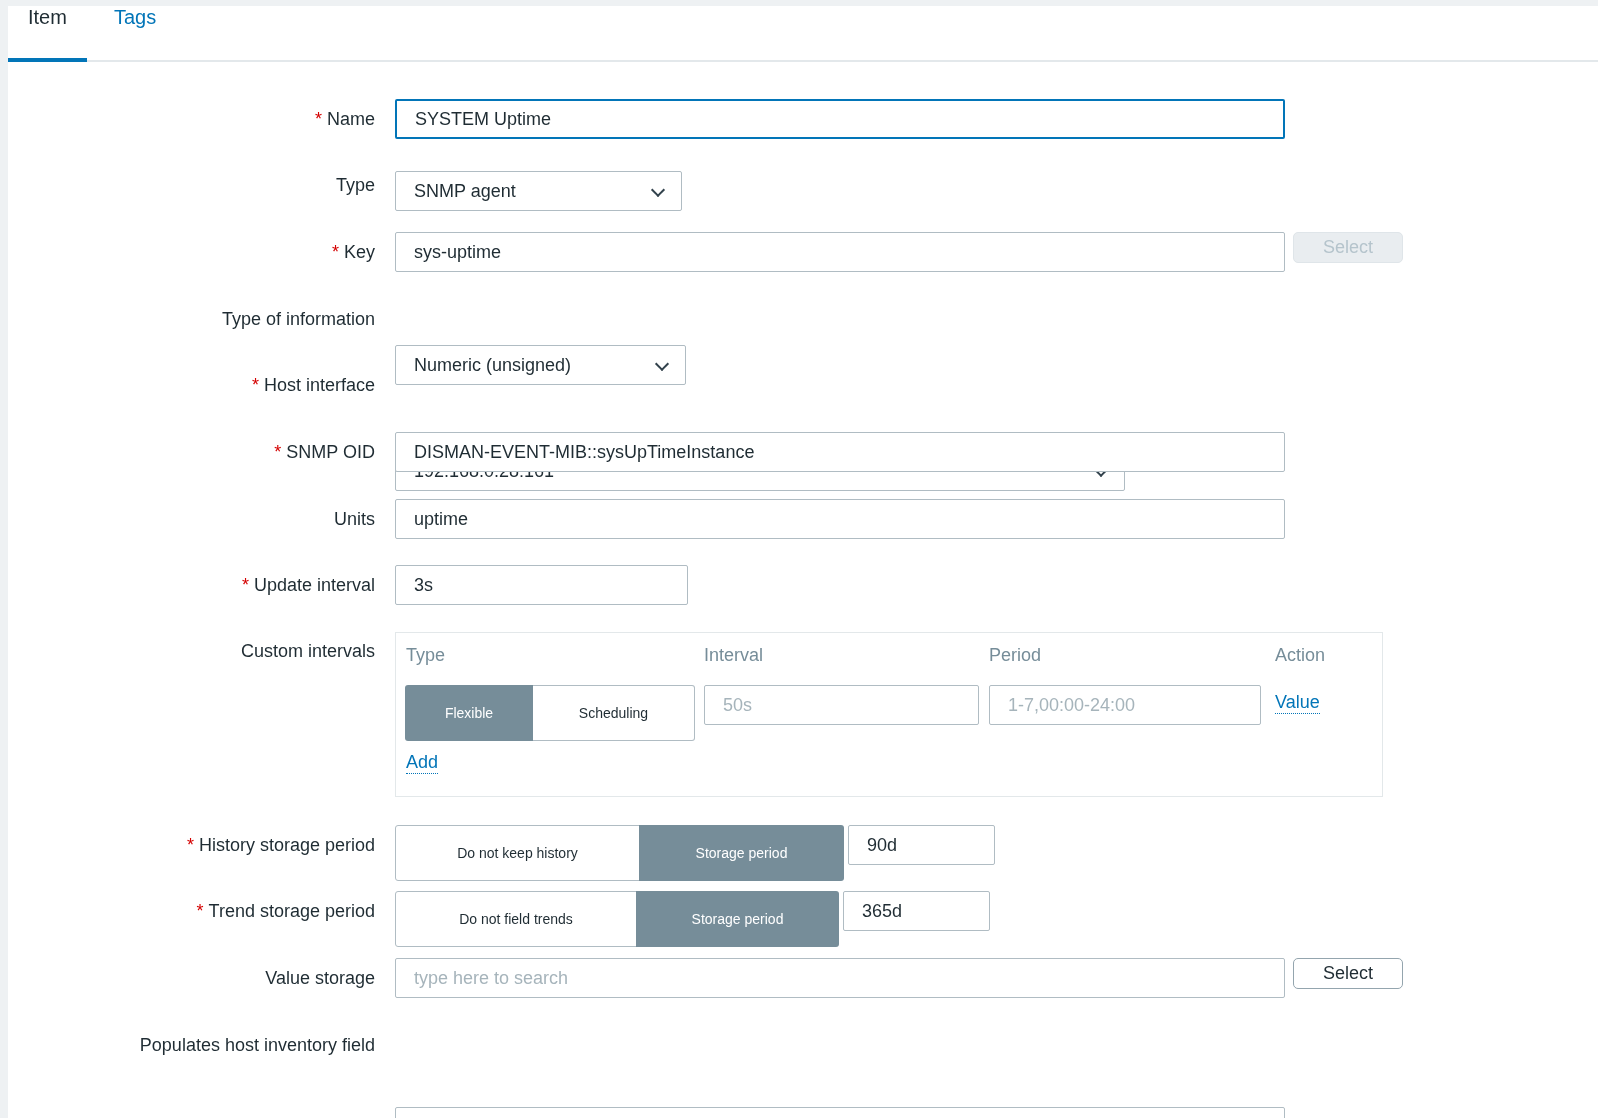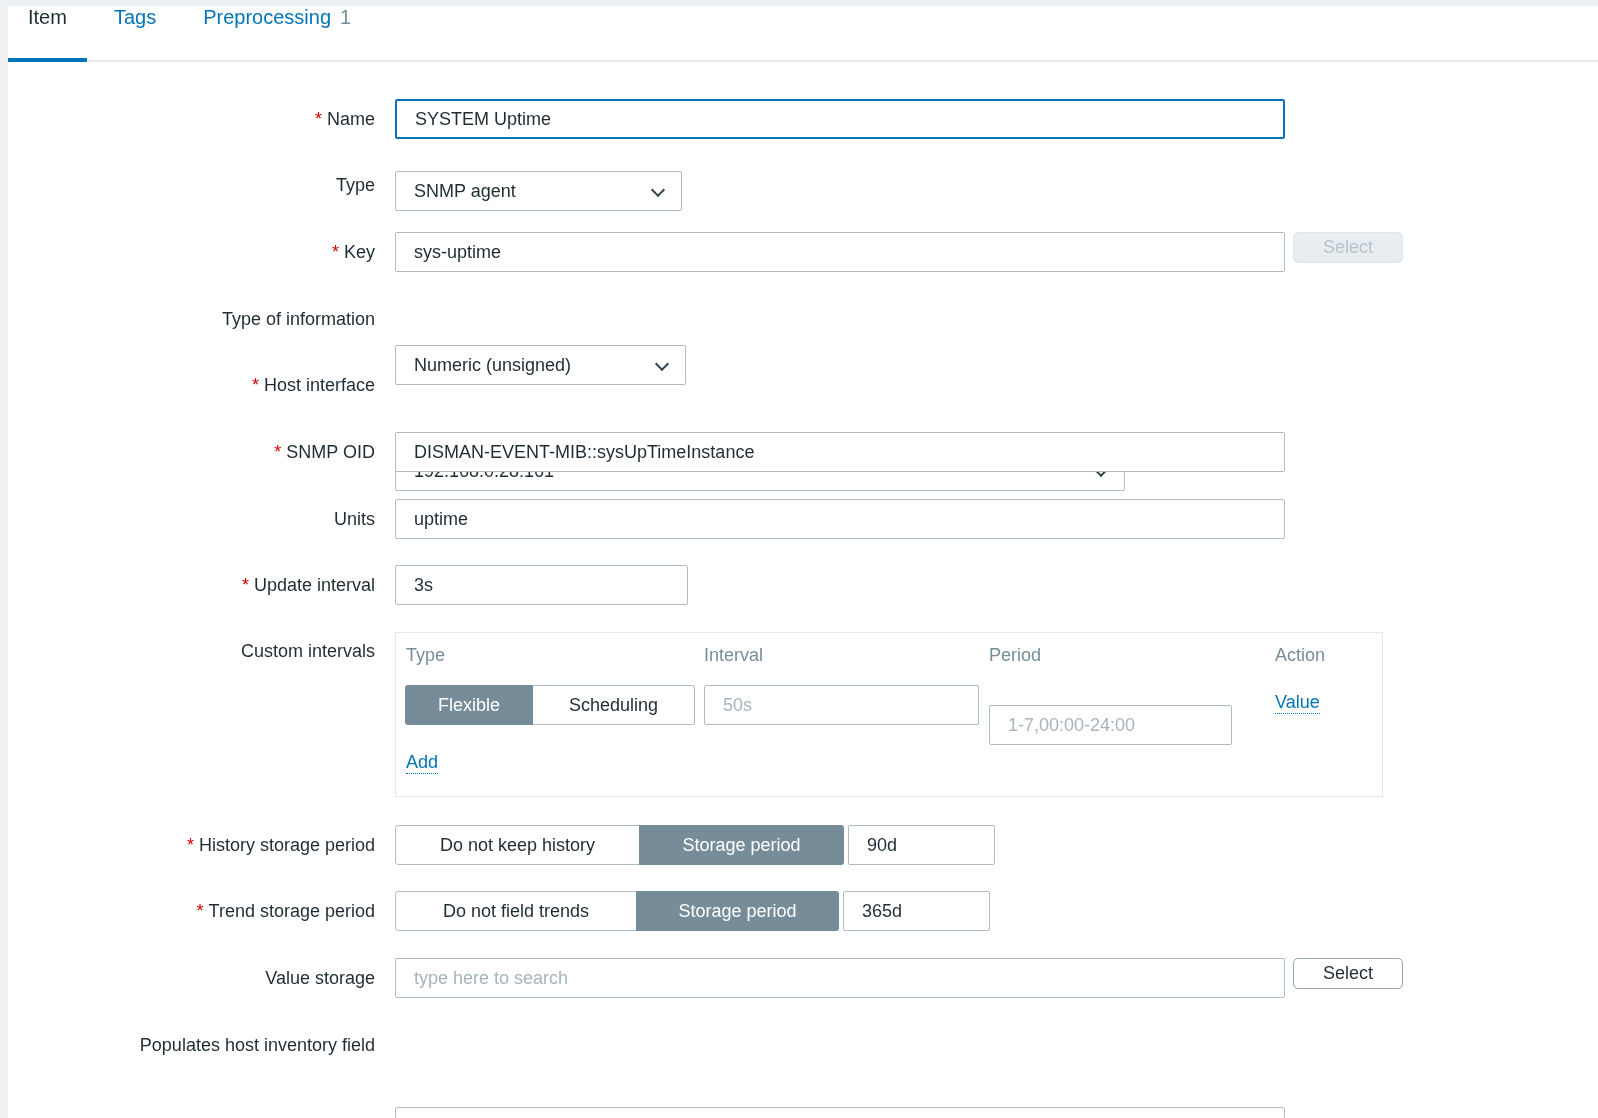--- a/index.html
+++ b/index.html
@@ -68,23 +68,23 @@
     height: 31px; border-radius: 5px; font-size: 18px;
     display: inline-flex; align-items: center; justify-content: center;
     font-family: "Liberation Sans", sans-serif; cursor: pointer;
   }
   .btn.enabled { background: #fff; border: 1px solid #94a5ae; color: #1f2c33; }
   .btn.disabled { background: #e9edf0; border: 1px solid #dfe5e9; color: #b5c4cc; cursor: default; }
 
   
   .seg { display: flex; height: 40px; }
   .seg .opt {
-    height: 40px; display: flex; align-items: center; justify-content: center;
+    height: 56px; display: flex; align-items: center; justify-content: center;
     border: 1px solid #b0bcc3; background: #fff; color: #1f2c33;
-    font-size: 18px; cursor: pointer;
+    font-size: 14px; cursor: pointer;
   }
   .seg .opt + .opt { border-left: none; }
   .seg .opt.sel {
     background: #768d99; color: #fff; border: none; border-radius: 3px;
     position: relative; z-index: 2; margin-left: -1px;
   }
   .seg .opt:first-child { border-radius: 3px 0 0 3px; }
   .seg .opt:last-child { border-radius: 0 3px 3px 0; }
 
   .link-dotted {
@@ -106,24 +106,20 @@
 <div id="page">
   <div id="content"></div>
 
   <div class="tabbar">
     <div class="tab active">
       <span>Item</span>
     </div>
     <div class="tab link">
       <span>Tags</span>
     </div>
-    <div class="tab link">
-      <span>Preprocessing</span>
-      <span class="count">1</span>
-    </div>
   </div>
 
   <div class="row-label" style="top:99px;">
     <span class="req">*</span><span>Name</span>
   </div>
   <input class="text ctl focused" style="top: 99px; width: 890px;" type="text" value="SYSTEM Uptime">
 
   <div class="row-label" style="top:165px;">
     <span>Type</span>
   </div>
@@ -176,21 +172,21 @@
     <div class="ci-head" style="left:10px;">Type</div>
     <div class="ci-head" style="left:308px;">Interval</div>
     <div class="ci-head" style="left:593px;">Period</div>
     <div class="ci-head" style="left:879px;">Action</div>
 
     <div class="ci-ctl seg" style="left:10px;">
       <div class="opt sel" style="width:128px;">Flexible</div>
       <div class="opt" style="width:162px;">Scheduling</div>
     </div>
     <input class="text ci-ctl" style="left: 308px; width: 275px;" type="text" placeholder="50s">
-    <input class="text ci-ctl" style="left: 593px; width: 243px; margin-top: 20px;" type="text" placeholder="1-7,00:00-24:00">
+    <input class="text ci-ctl" style="left: 593px; width: 272px;" type="text" placeholder="1-7,00:00-24:00">
     <span class="link-dotted ci-ctl" style="left:879px; top:59px;">Value</span>
 
     <span class="link-dotted" style="position:absolute; left:10px; top:119px;">Add</span>
   </div>
 
   <div class="row-label" style="top:825px;">
     <span class="req">*</span><span>History storage period</span>
   </div>
   <div class="seg ctl" style="top:825px;">
     <div class="opt" style="width:245px;">Do not keep history</div>

